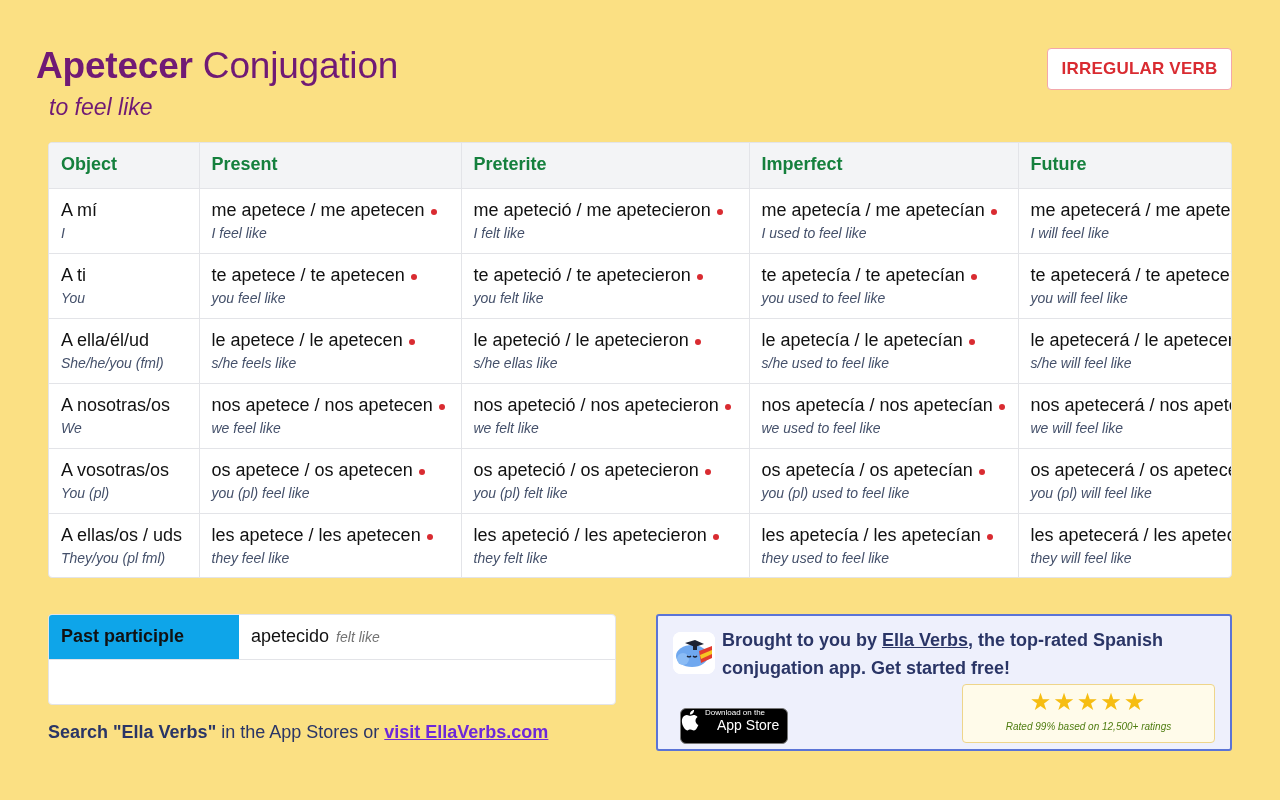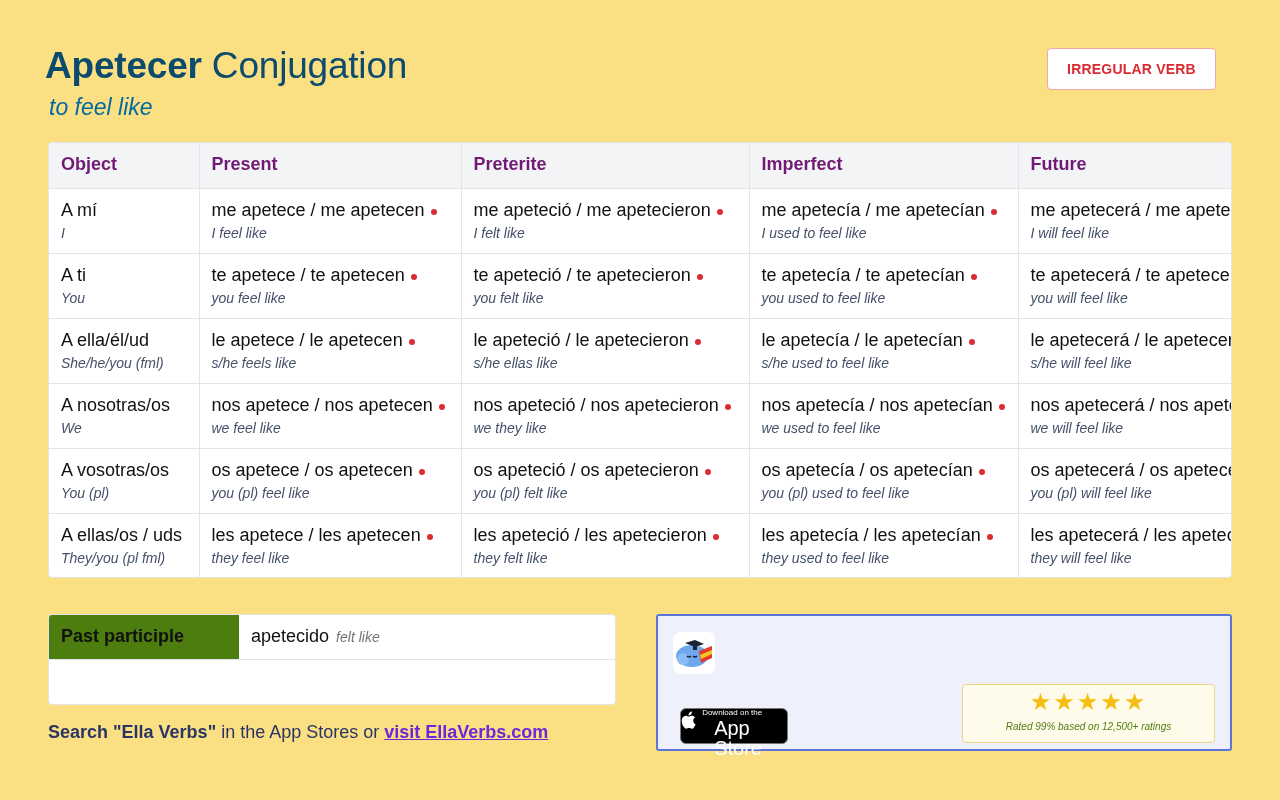--- a/index.html
+++ b/index.html
@@ -4,63 +4,63 @@
 <style>
   * { box-sizing: border-box; margin: 0; padding: 0; }
   html, body { width: 1280px; height: 800px; overflow: hidden; }
   body {
     background: #fbe083;
     font-family: "Liberation Sans", "DejaVu Sans", sans-serif;
     color: #111;
     position: relative;
   }
   .title {
-    position: absolute; left: 45px; top: 44px;
-    font-size: 37px; line-height: 44px; color: #0c4a6e; letter-spacing: -0.2px;
+    position: absolute; left: 36px; top: 44px;
+    font-size: 37px; line-height: 44px; color: #701a75; letter-spacing: -0.2px;
   }
   .title b { font-weight: 700; }
   .title span.rest { font-weight: 400; }
   .subtitle {
     position: absolute; left: 49px; top: 94px;
-    font-size: 23px; font-style: italic; color: #0369a1;
+    font-size: 23px; font-style: italic; color: #701a75;
   }
   .badge {
-    position: absolute; left: 1047px; top: 48px; width: 169px; height: 42px;
+    position: absolute; left: 1047px; top: 48px; width: 185px; height: 42px;
     background: #fff; border: 1px solid #f3a7ab; border-radius: 4px;
-    color: #d92b31; font-weight: 700; font-size: 14px;
+    color: #d92b31; font-weight: 700; font-size: 17px;
     display: flex; align-items: center; justify-content: center; letter-spacing: 0.2px;
   }
   .table-wrap {
     position: absolute; left: 48px; top: 142px; width: 1184px; height: 436px;
     background: #fff; border: 1px solid #e3e4e8; border-radius: 4px; overflow: hidden;
   }
   table { border-collapse: collapse; table-layout: fixed; width: 1460px; }
   th, td { border-right: 1px solid #e3e4e8; border-bottom: 1px solid #e3e4e8; text-align: left; vertical-align: top; white-space: nowrap; overflow: hidden; }
   th {
     background: #f3f4f6; height: 45px; font-size: 18px; font-weight: 700;
-    padding: 11px 12px 0 12px; color: #701a75;
+    padding: 11px 12px 0 12px; color: #15803d;
   }
   td { height: 65px; padding: 10px 12px 0 12px; }
   tr:last-child td { border-bottom: none; }
   .main { font-size: 18px; color: #111; line-height: 22px; }
   .dot { display: inline-block; width: 6px; height: 6px; border-radius: 50%; background: #d92b31; margin-left: 6px; vertical-align: middle; position: relative; top: 1px; }
   .tr { font-size: 14px; font-style: italic; color: #44506a; margin-top: 3px; line-height: 18px; }
   .col0 { width: 150px; }
   .col1 { width: 262px; }
   .col2 { width: 288px; }
   .col3 { width: 269px; }
   .col4 { width: 491px; }
 
   .forms {
     position: absolute; left: 48px; top: 614px; width: 568px; height: 91px;
     background: #fff; border: 1px solid #e3e4e8; border-radius: 4px; overflow: hidden;
   }
   .forms .row { display: flex; height: 45px; border-bottom: 1px solid #e3e4e8; }
   .forms .row:last-child { border-bottom: none; }
-  .forms .lbl { width: 190px; background: #4d7c0f; font-weight: 700; font-size: 18px; padding: 11px 12px; }
+  .forms .lbl { width: 190px; background: #0ea5e9; font-weight: 700; font-size: 18px; padding: 11px 12px; }
   .forms .val { padding: 11px 12px; font-size: 18px; }
   .forms .val i { font-size: 14px; color: #737373; margin-left: 2px; }
 
   .search-line {
     position: absolute; left: 48px; top: 722px; font-size: 18px; color: #2a3566;
   }
   .search-line b { font-weight: 700; }
   .search-line a { color: #6d28d9; font-weight: 700; text-decoration: underline; }
 
   .promo {
@@ -75,21 +75,21 @@
     position: absolute; left: 64px; top: 10px; width: 480px;
     font-size: 18px; font-weight: 700; color: #2a3566; line-height: 28px;
   }
   .promo .headline a { color: #2a3566; text-decoration: underline; }
   .store {
     position: absolute; top: 92px; height: 36px; background: #000; border-radius: 6px;
     border: 1px solid #777; color: #fff; display: flex; align-items: flex-start; padding: 0 0;
   }
   .store .txt { display: flex; flex-direction: column; line-height: 1; margin-left: 6px; }
   .store .small { font-size: 8px; }
-  .store .big { font-size: 20px; margin-top: 1px; margin-left: 12px; }
+  .store .big { font-size: 14px; margin-top: 1px; margin-left: 12px; }
   .apple { left: 22px; width: 108px; }
   .gplay { left: 145px; width: 128px; }
   .rating {
     position: absolute; left: 304px; top: 68px; width: 253px; height: 59px;
     background: #fffbea; border: 1px solid #eed58a; border-radius: 4px; text-align: center;
   }
   .rating .stars { color: #f6bd12; font-size: 24px; letter-spacing: 2px; margin-top: 2px; line-height: 30px; }
   .rating .rtxt { font-size: 10px; font-style: italic; color: #4d7c0f; margin-top: 4px; }
 </style>
 </head>
@@ -188,21 +188,21 @@
           <td>
             <div class="main"><span>A nosotras/os</span></div>
             <div class="tr">We</div>
           </td>
           <td>
             <div class="main"><span>nos apetece / nos apetecen</span><span class="dot"></span></div>
             <div class="tr">we feel like</div>
           </td>
           <td>
             <div class="main"><span>nos apeteció / nos apetecieron</span><span class="dot"></span></div>
-            <div class="tr">we they like</div>
+            <div class="tr">we felt like</div>
           </td>
           <td>
             <div class="main"><span>nos apetecía / nos apetecían</span><span class="dot"></span></div>
             <div class="tr">we used to feel like</div>
           </td>
           <td>
             <div class="main"><span>nos apetecerá / nos apetecerán</span></div>
             <div class="tr">we will feel like</div>
           </td>
         </tr>
@@ -272,20 +272,21 @@
       <ellipse cx="19" cy="24" rx="16" ry="11" fill="#6fa8ef"></ellipse>
       <ellipse cx="10" cy="27" rx="6" ry="6" fill="#8bbcf5"></ellipse>
       <path d="M12 11 L22 8 L31 12 L22 15 Z" fill="#1c2233"></path>
       <rect x="20" y="14" width="4" height="4" fill="#1c2233"></rect>
       <path d="M26 19 L39 14 L39 26 L28 31 Z" fill="#e23b2d"></path>
       <path d="M27 23 L39 18 L39 22 L28 27 Z" fill="#f6c623"></path>
       <path d="M14 24 q2 2 4 0" stroke="#1c2233" stroke-width="1.2" fill="none"></path>
       <path d="M20 24 q2 2 4 0" stroke="#1c2233" stroke-width="1.2" fill="none"></path>
     </svg>
   </div>
+  <div class="headline"><span>Brought to you by </span><a>Ella Verbs</a><span>, the top-rated Spanish conjugation app. Get started free!</span></div>
 
   <div class="store apple">
     <svg width="18" height="22" viewBox="0 0 18 22">
         <path d="M14.5 11.6c0-2.4 2-3.6 2.1-3.7-1.2-1.7-3-1.9-3.6-2-1.5-.2-3 .9-3.8.9-.8 0-2-.9-3.300-.9C4.200 6 2.600 7 1.700 8.600c-1.800 3.100-.5 7.700 1.300 10.200.9 1.200 1.900 2.600 3.200 2.600 1.300-.1 1.800-.8 3.300-.8 1.600 0 2 .8 3.300.8 1.400 0 2.300-1.300 3.100-2.500 1-1.400 1.400-2.800 1.400-2.900 0 0-2.800-1.100-2.800-4.400zM12 4.300c.7-.9 1.200-2 1-3.300-1 0-2.300.7-3 1.500-.7.700-1.200 1.900-1.100 3.100 1.200.1 2.300-.6 3.100-1.300z" fill="#fff"></path>
       </svg>
     <div class="txt">
         <span class="small">Download on the</span>
         <span class="big">App Store</span>
       </div>
   </div>

